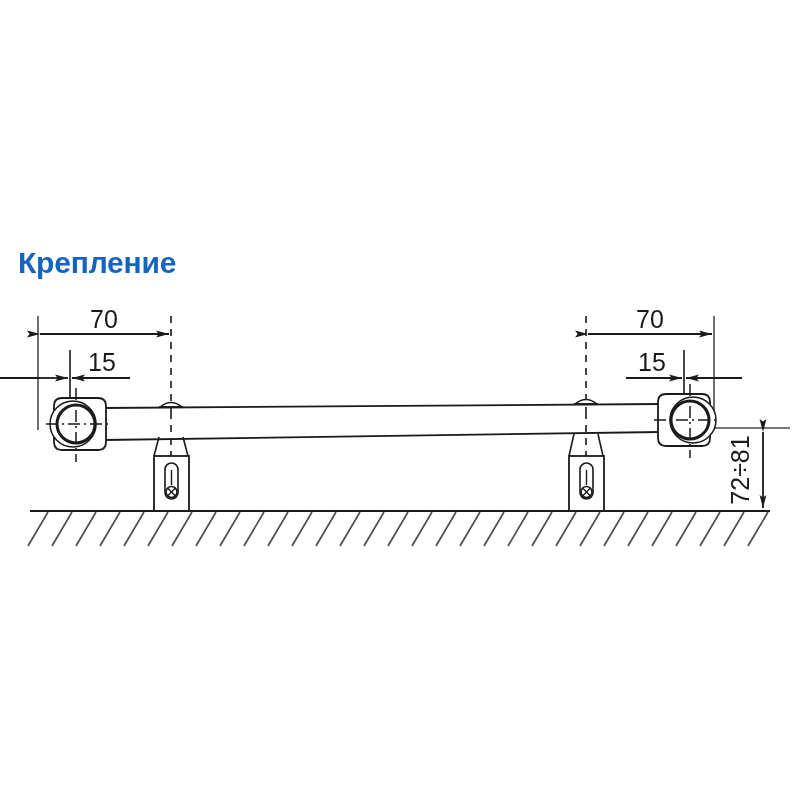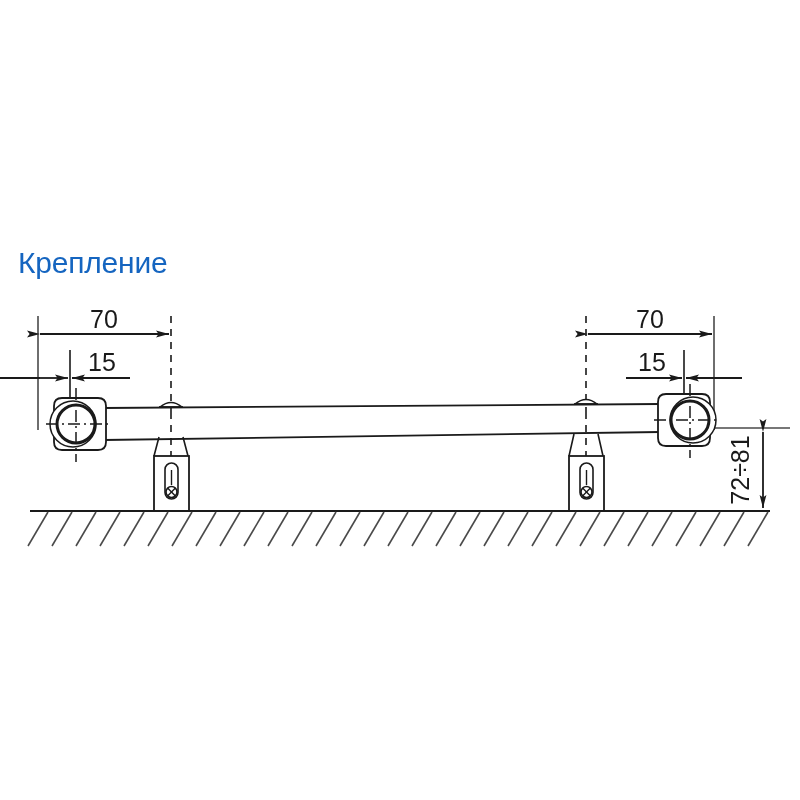--- a/index.html
+++ b/index.html
@@ -19,21 +19,21 @@
     left: 0; top: 0;
     width: 800px;
     height: 800px;
   }
   #title {
     position: absolute;
     left: 18px;
     top: 246px;
     font-family: "Liberation Sans", sans-serif;
     font-size: 30px;
-    font-weight: normal;
+    font-weight: bold;
     color: #1565c0;
     letter-spacing: -0.2px;
     white-space: nowrap;
   }
   svg { display: block; }
   text {
     font-family: "Liberation Sans", sans-serif;
     fill: #1a1a1a;
   }
 </style>

